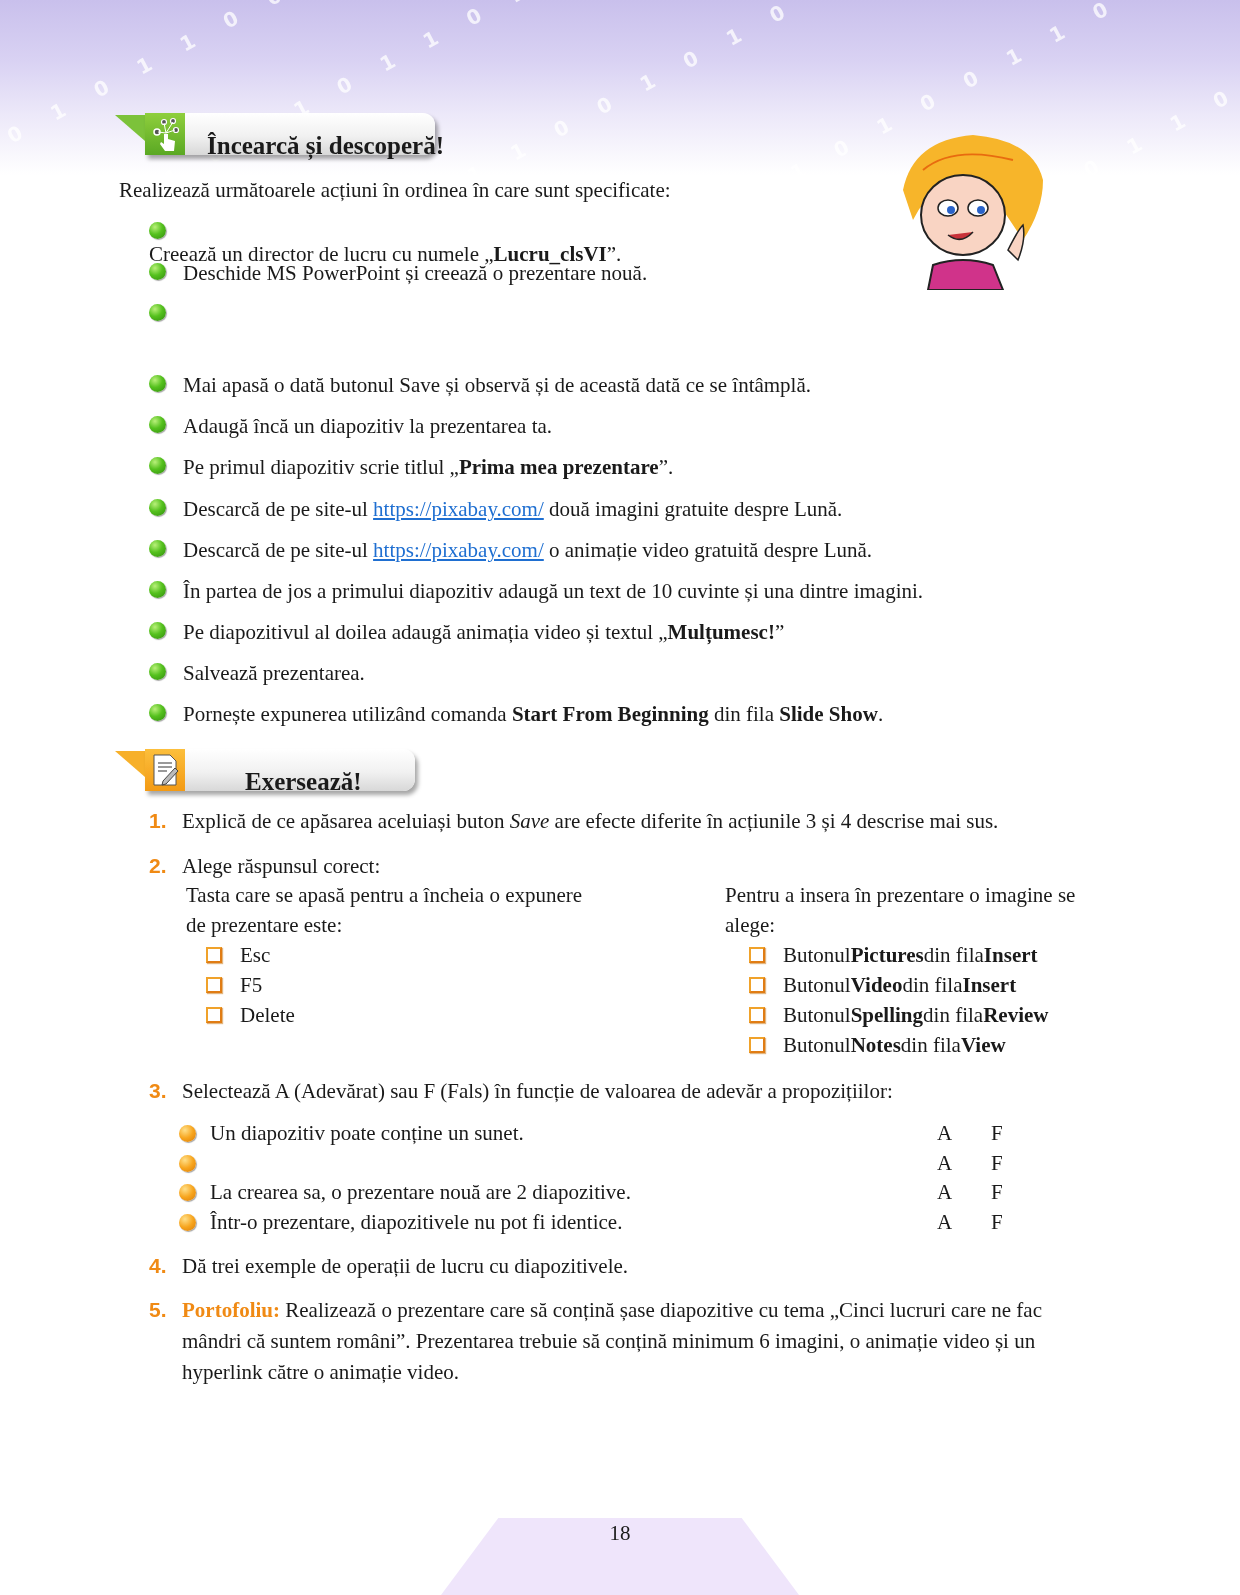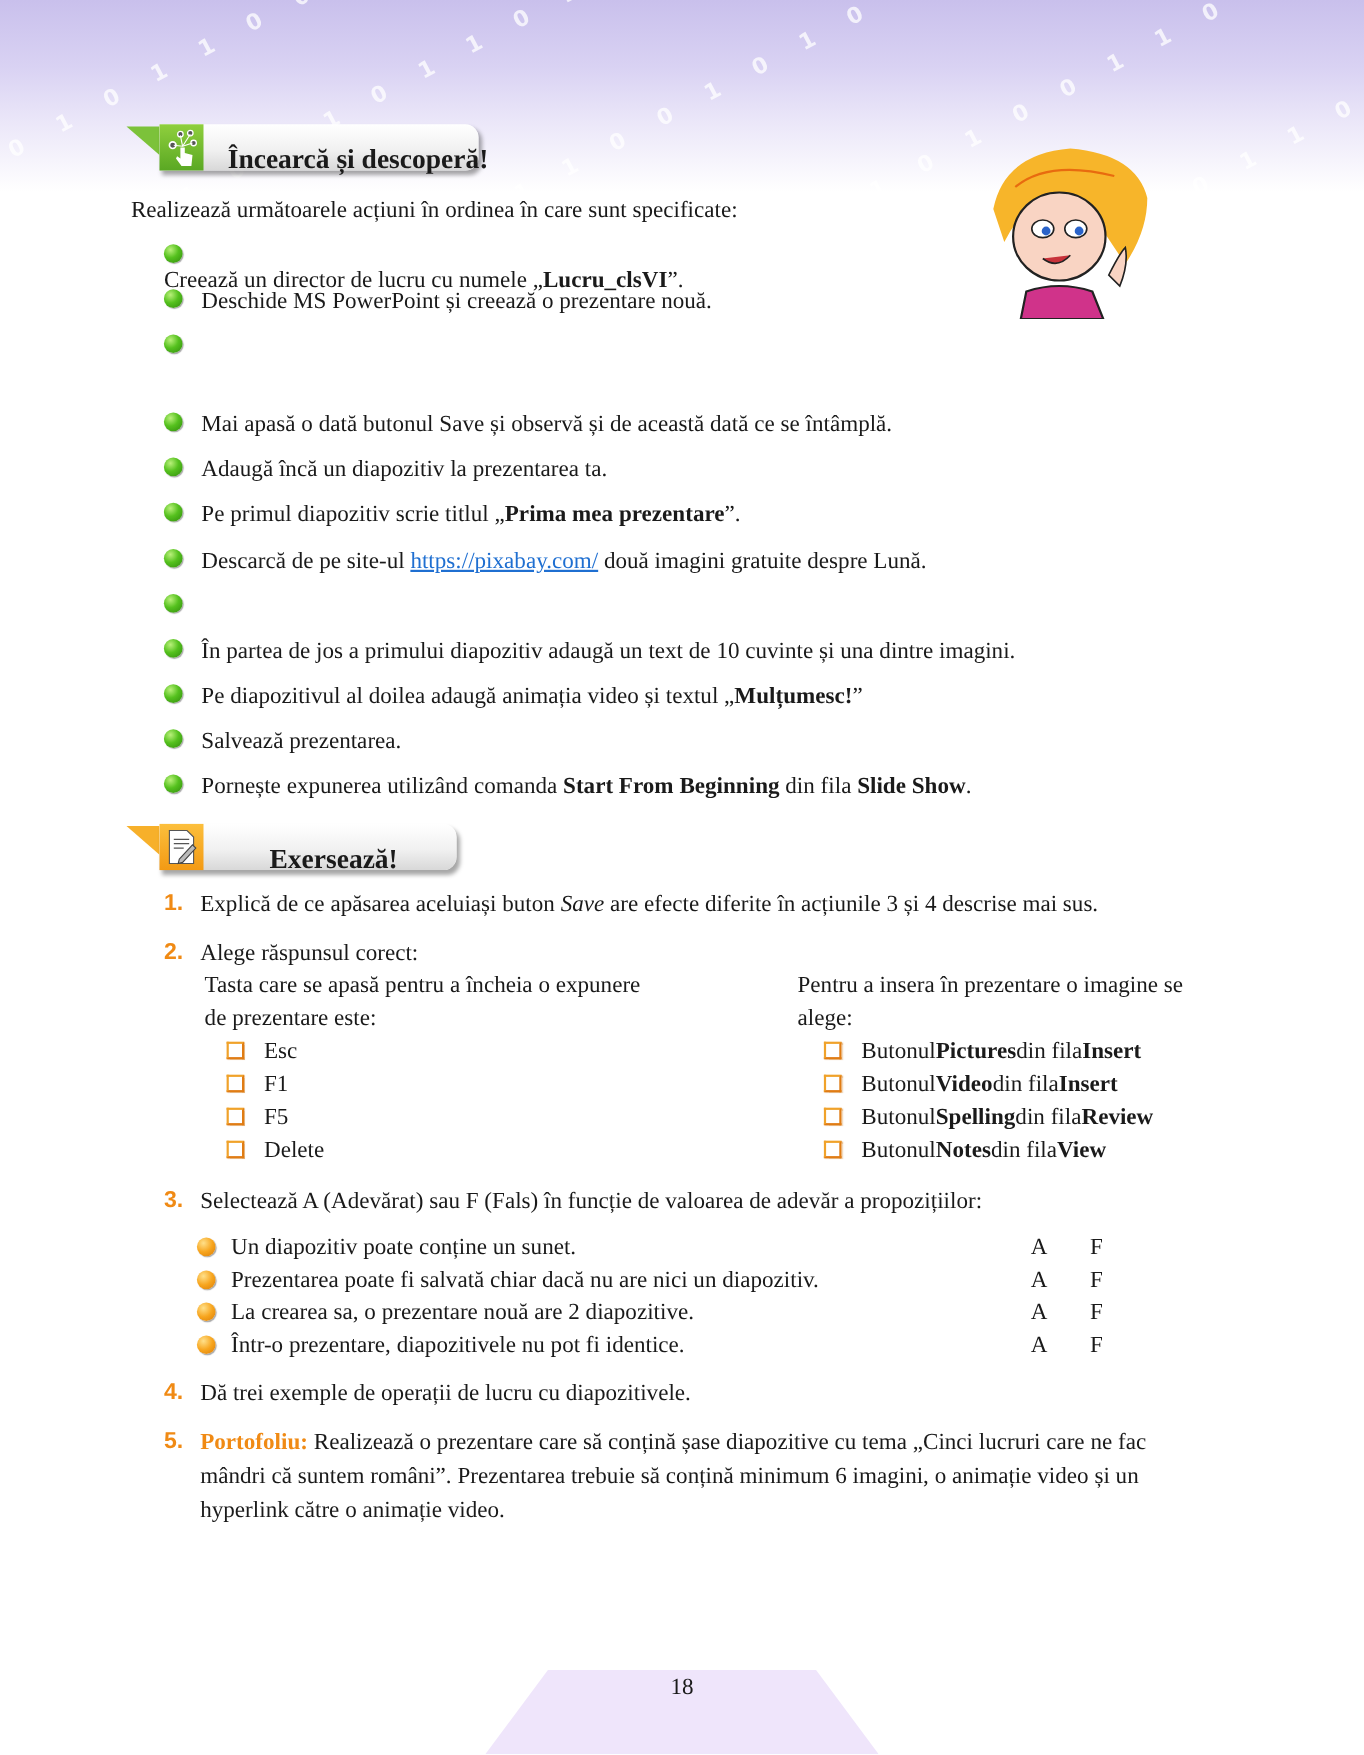--- a/index.html
+++ b/index.html
@@ -151,20 +151,21 @@
   <div class="step" style="top:452px;">
     <span class="dot green"></span>
     <span class="step-text"><span>Pe primul diapozitiv scrie titlul „</span><b>Prima mea prezentare</b><span>”.</span></span>
   </div>
   <div class="step" style="top:494px;">
     <span class="dot green"></span>
     <span class="step-text"><span>Descarcă de pe site-ul </span><a class="link">https://pixabay.com/</a><span> două imagini gratuite despre Lună.</span></span>
   </div>
   <div class="step" style="top:535px;">
     <span class="dot green"></span>
+    <span class="step-text"><span>Descarcă de pe site-ul </span><a class="link">https://pixabay.com/</a><span> o animație video gratuită despre Lună.</span></span>
   </div>
   <div class="step" style="top:576px;">
     <span class="dot green"></span>
     <span class="step-text">În partea de jos a primului diapozitiv adaugă un text de 10 cuvinte și una dintre imagini.</span>
   </div>
   <div class="step" style="top:617px;">
     <span class="dot green"></span>
     <span class="step-text"><span>Pe diapozitivul al doilea adaugă animația video și textul „</span><b>Mulțumesc!</b><span>”</span></span>
   </div>
   <div class="step" style="top:658px;">
@@ -204,24 +205,20 @@
 <div class="col" style="left:186px; top:880px; width:470px;">
   <div>Tasta care se apasă pentru a încheia o expunere</div>
   <div>de prezentare este:</div>
   <div style="padding-left:20px;">
     <div class="opt">
         <span class="checkbox"></span>
         <span>Esc</span>
       </div>
     <div class="opt">
         <span class="checkbox"></span>
-        <span>F1</span>
-      </div>
-    <div class="opt">
-        <span class="checkbox"></span>
         <span>F5</span>
       </div>
     <div class="opt">
         <span class="checkbox"></span>
         <span>Delete</span>
       </div>
   </div>
 </div>
 <div class="col" style="left:725px; top:880px; width:420px;">
   <div>Pentru a insera în prezentare o imagine se</div>
@@ -263,21 +260,20 @@
   <span class="ex-text">Selectează A (Adevărat) sau F (Fals) în funcție de valoarea de adevăr a propozițiilor:</span>
 </div>
 <div class="tf-row" style="top:1118px;">
   <span class="dot orange"></span>
   <span>Un diapozitiv poate conține un sunet.</span>
   <span class="tf-a">A</span>
   <span class="tf-f">F</span>
 </div>
 <div class="tf-row" style="top:1148px;">
   <span class="dot orange"></span>
-  <span>Prezentarea poate fi salvată chiar dacă nu are nici un diapozitiv.</span>
   <span class="tf-a">A</span>
   <span class="tf-f">F</span>
 </div>
 <div class="tf-row" style="top:1177px;">
   <span class="dot orange"></span>
   <span>La crearea sa, o prezentare nouă are 2 diapozitive.</span>
   <span class="tf-a">A</span>
   <span class="tf-f">F</span>
 </div>
 <div class="tf-row" style="top:1207px;">

